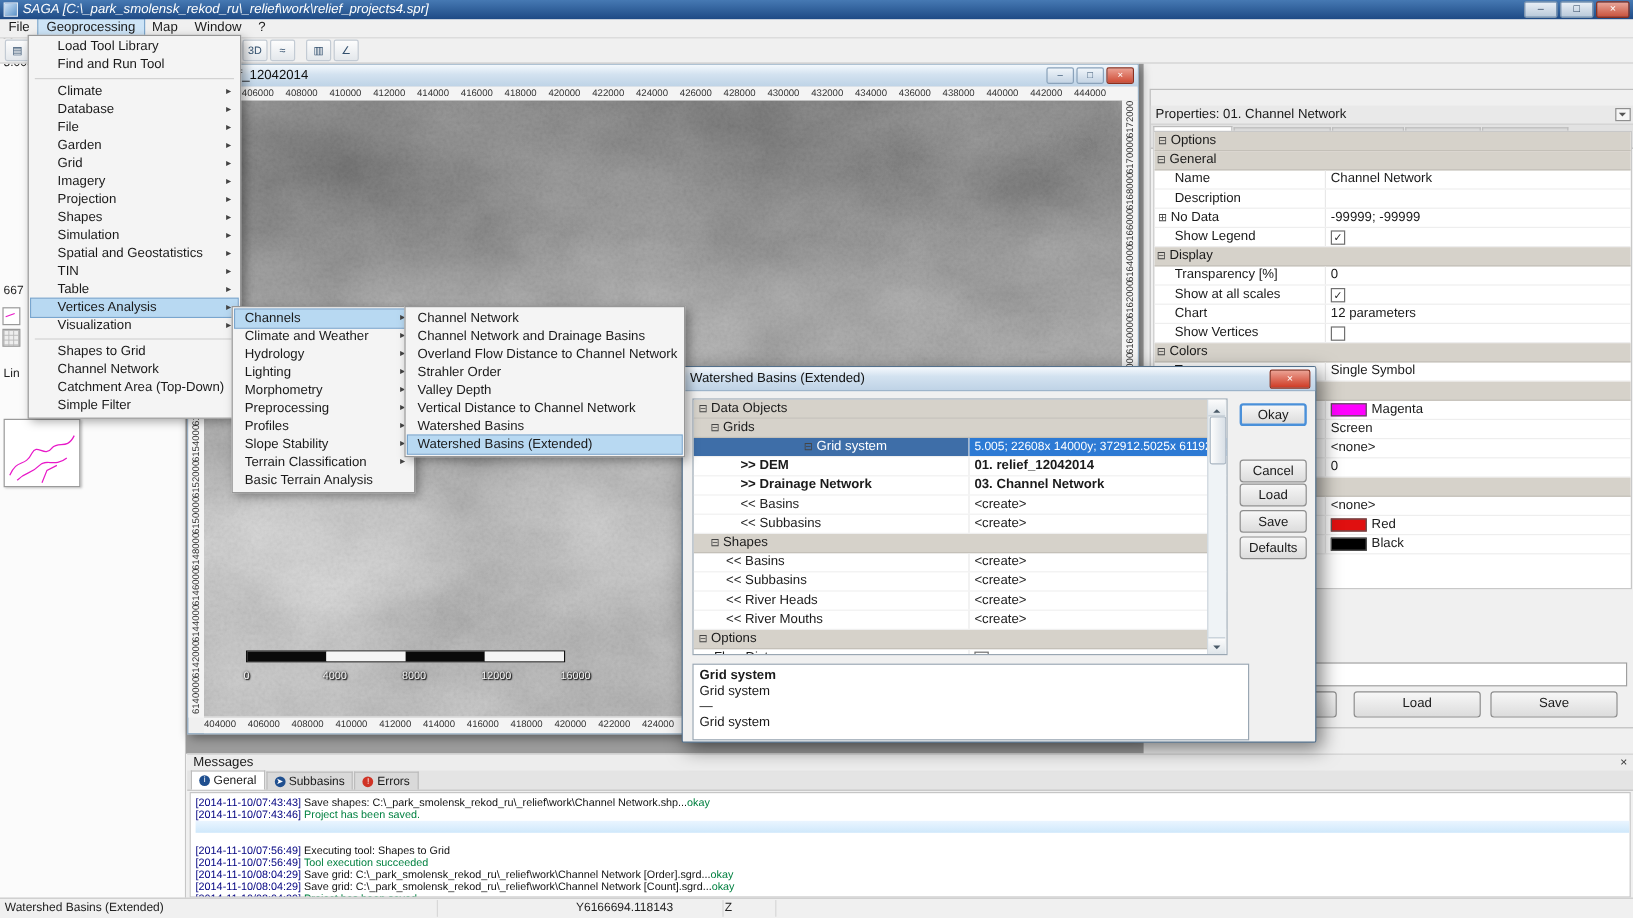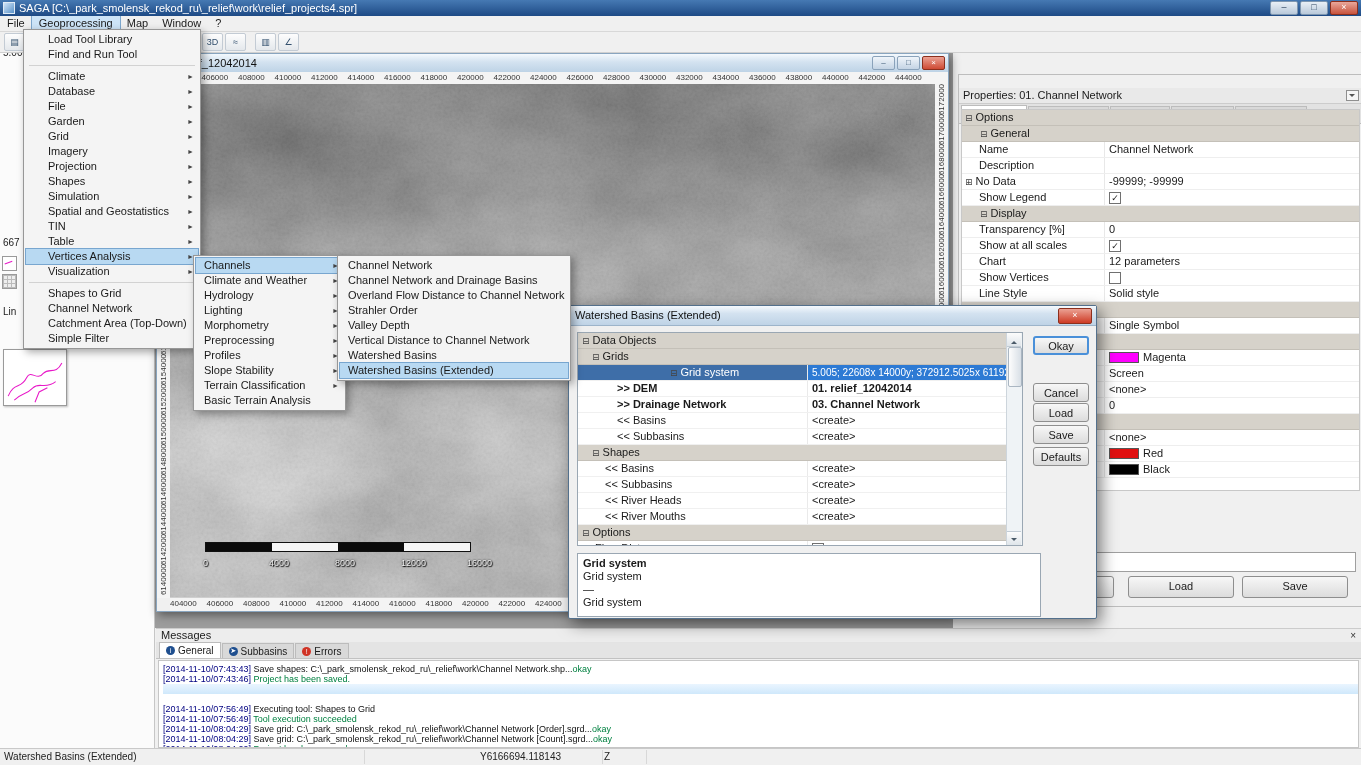--- a/index.html
+++ b/index.html
@@ -5,21 +5,21 @@
   html,body{margin:0;padding:0;}
   body{width:1361px;height:765px;overflow:hidden;position:relative;background:#f0f0f0;
        font-family:"Liberation Sans","DejaVu Sans",sans-serif;font-size:11px;color:#1a1a1a;}
 
   
   .titlebar{position:absolute;left:0;top:0;width:100%;height:16px;
     background:linear-gradient(180deg,#4a7ab5,#2a5globalc) ;
     background:linear-gradient(180deg,#4679b3,#1e4a85);
     color:#fff;display:flex;align-items:center;z-index:30;}
   .appicon{width:10px;height:10px;margin:0 4px 0 3px;background:linear-gradient(135deg,#cfe3f7,#5b93c9);border:1px solid #dfeaf5;}
-  .apptitle{font-size:11px;white-space:nowrap;}
+  .apptitle{font-size:11px;white-space:nowrap;font-style:italic;}
   .winbtns{margin-left:auto;display:flex;gap:2px;padding-right:3px;}
   .wb{width:26px;height:12px;background:linear-gradient(#e9eff6,#b9c9da);border:1px solid #7e96b0;border-radius:2px;
       color:#29405c;font-size:9px;line-height:11px;text-align:center;}
   .wb.close{background:linear-gradient(#e9a79b,#c8523c);border-color:#8c2f1d;color:#fff;}
 
   
   .menubar{position:absolute;left:0;top:16px;width:100%;height:15px;background:#f0f0f0;border-bottom:1px solid #d8d8d8;z-index:29;}
   .mb{display:inline-block;padding:0 7px;line-height:15px;font-size:11px;}
   .mb.active{background:#cde4f7;outline:1px solid #7da7cd;}
 
@@ -101,21 +101,21 @@
   .icgray{background:#8a8f96;}
   .icnavy{background:#1f4f8f;border-radius:50%;}
   .icred{background:#d03325;border-radius:50%;}
   .ptable{position:absolute;left:2px;right:2px;top:34px;height:380px;background:#fff;border:1px solid #c8c8c8;overflow:hidden;}
   .prow{display:flex;height:15px;line-height:15px;border-bottom:1px solid #eeeeee;font-size:11px;}
   .prow .pl{width:143px;flex:0 0 143px;padding-left:14px;border-right:1px solid #e8e8e8;white-space:nowrap;overflow:hidden;box-sizing:border-box;}
   .prow .pv{flex:1;padding-left:4px;display:flex;align-items:center;gap:4px;white-space:nowrap;overflow:hidden;}
   .prow.haspre .pl{padding-left:3px;}
   .prow.cat{background:#d6d2ca;border-bottom:1px solid #c4c0b8;}
   .prow.cat .pl{flex:1 1 auto;width:auto;border-right:none;padding-left:3px;}
-  .prow.cat.l1 .pl{padding-left:18px;}
+  .prow.cat.l1 .pl{padding-left:2px;}
   .pre{display:inline-block;min-width:0;margin-right:3px;font-size:9px;color:#444;}
   .chk{display:none;width:10px;height:10px;border:1px solid #707070;background:#fff;font-size:9px;line-height:10px;text-align:center;color:#222;}
   .chk.show{display:inline-block;}
   .sw{display:none;width:28px;height:9px;border:1px solid #555;}
   .sw.show{display:inline-block;}
   .pfield{position:absolute;left:6px;right:6px;bottom:34px;height:16px;background:#fff;border:1px solid #9f9f9f;}
   .pbtn{position:absolute;bottom:8px;height:20px;line-height:19px;text-align:center;font-size:11px;
         background:linear-gradient(#f7f7f7,#dcdcdc);border:1px solid #8e8e8e;border-radius:3px;}
   .pb1{right:248px;width:88px;}
   .pb2{right:128px;width:104px;}
@@ -573,27 +573,20 @@
 
       <div class="prow">
         <span class="pl"><span class="pre"></span><span>Show Vertices</span></span>
         <span class="pv">
           <span class="chk show"></span>
 
           <span></span>
         </span>
       </div>
 
-      <div class="prow">
-        <span class="pl"><span class="pre"></span><span>Line Style</span></span>
-        <span class="pv">
-
-          <span>Solid style</span>
-        </span>
-      </div>
 
       <div class="prow cat l1">
         <span class="pl"><span class="pre">⊟</span><span>Colors</span></span>
 
       </div>
 
       <div class="prow">
         <span class="pl"><span class="pre"></span><span>Type</span></span>
         <span class="pv">
 

